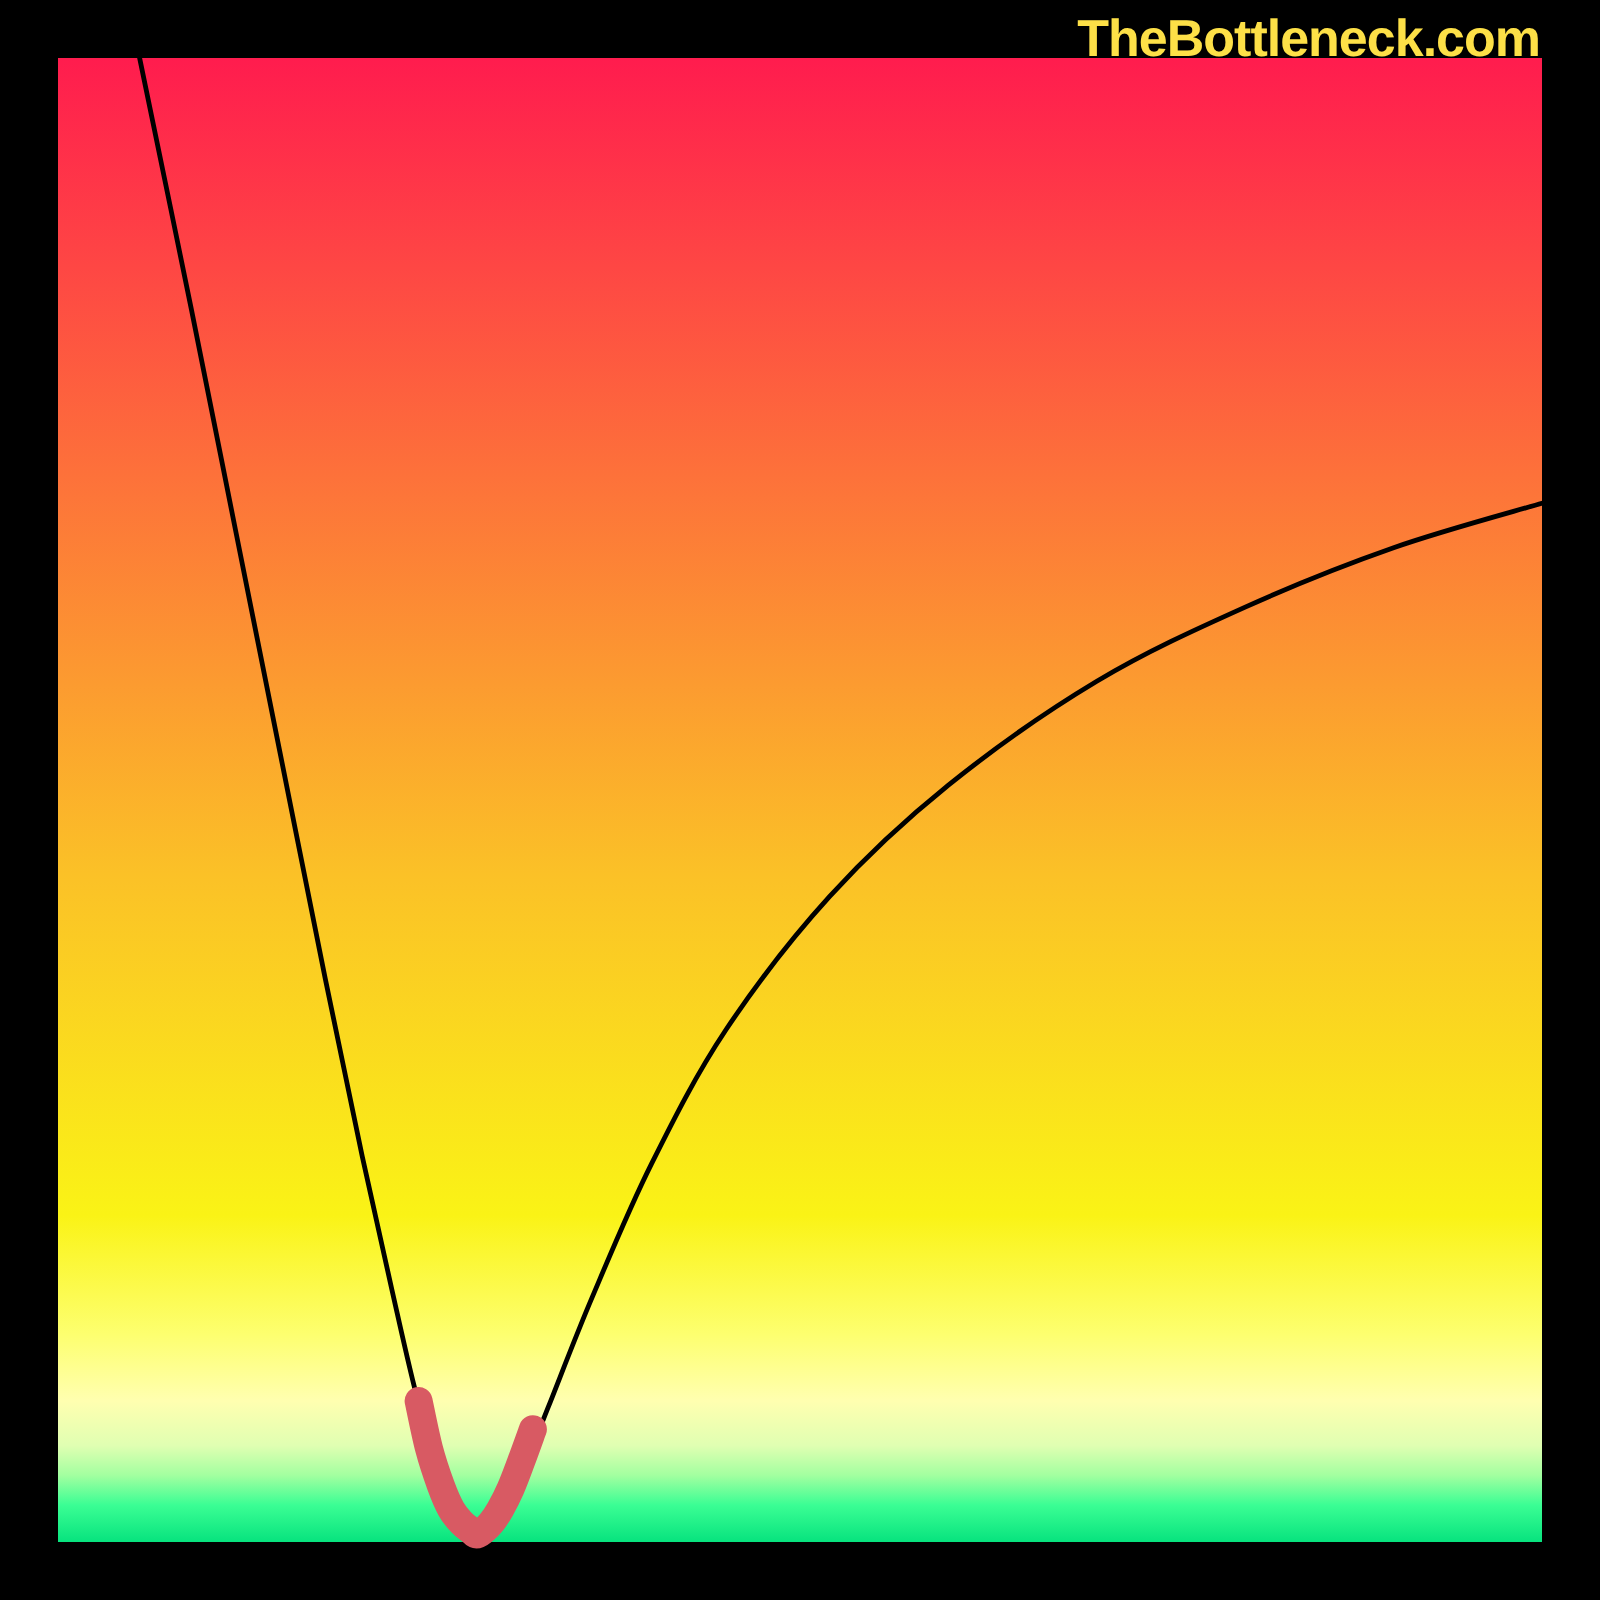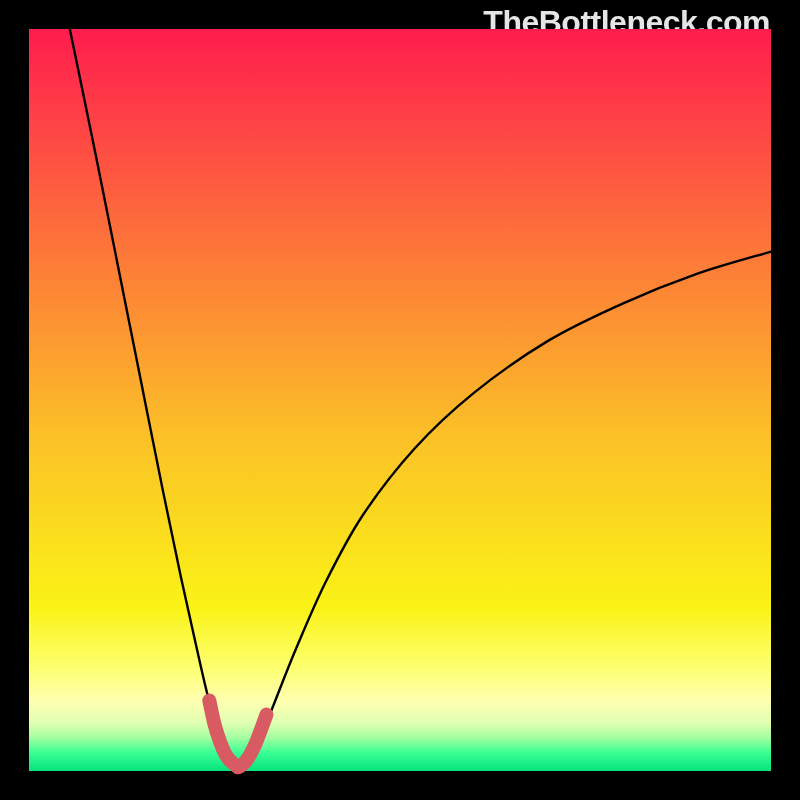--- a/index.html
+++ b/index.html
@@ -20,23 +20,23 @@
   }
   .gradient {
     position: absolute;
     left: 0; top: 0; width: 100%; height: 100%;
   }
   .attrib {
     position: absolute;
     top: 4px;
     right: 30px;
     font-family: Arial, Helvetica, sans-serif;
-    font-size: 32px;
+    font-size: 26px;
     font-weight: bold;
-    color: #e5e5e5;
+    color: #fde047;
     letter-spacing: -0.5px;
   }
   svg.curve {
     position: absolute;
     left: 0; top: 0;
     width: 100%;
     height: 100%;
     overflow: visible;
   }
 </style>

